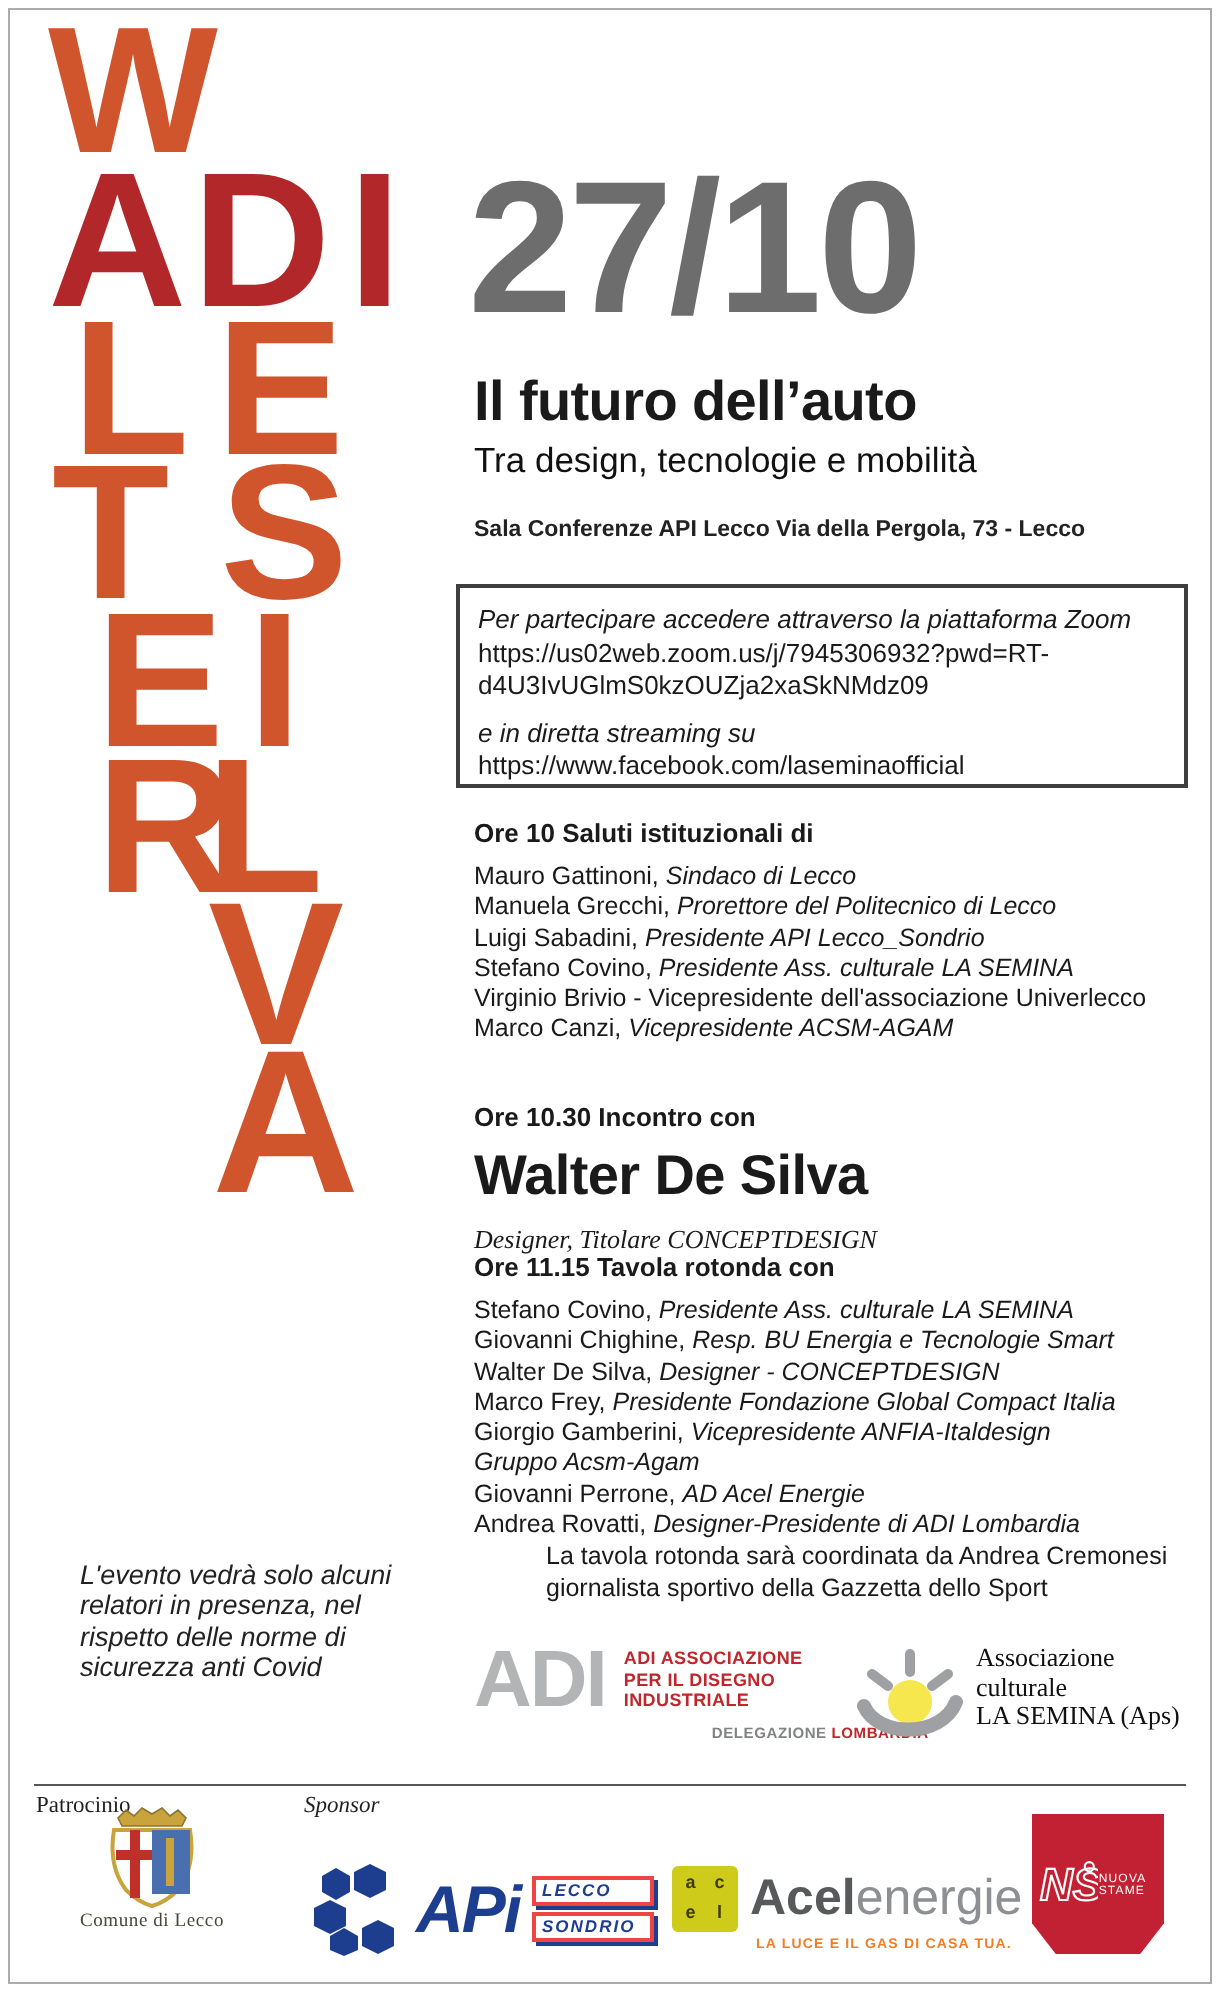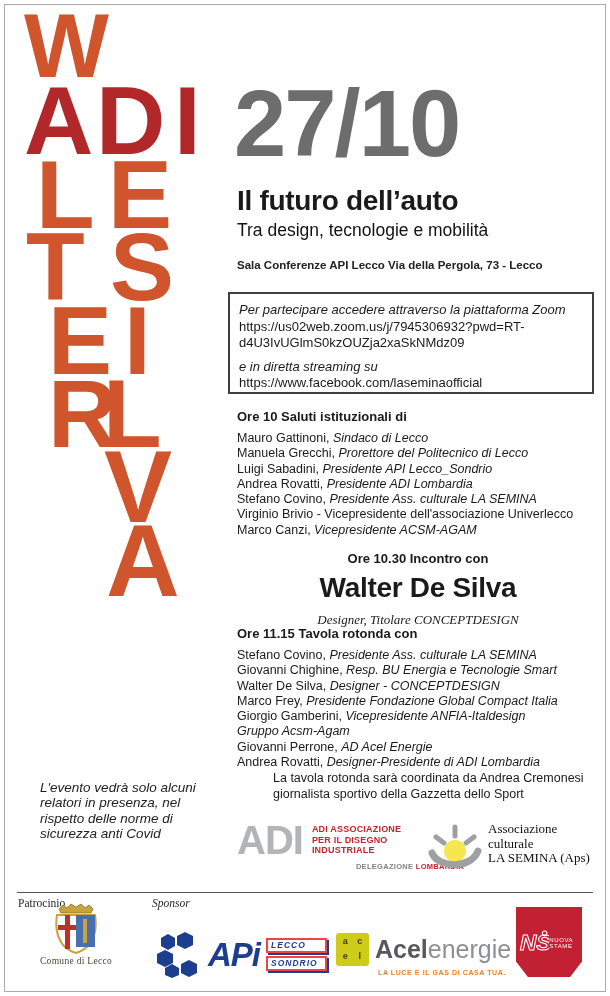--- a/index.html
+++ b/index.html
@@ -21,21 +21,21 @@
 
   
   #zoombox{left:228px;top:292px;width:366px;height:102px;border:2px solid #3f3f3f;
            box-sizing:border-box;padding:8px 9px;font-size:13px;line-height:16.5px;}
   #zoombox .p2{margin-top:7px;}
 
   
   .sec{left:237px;width:362px;font-size:12.5px;}
   .sec .head{font-weight:bold;font-size:13px;margin-bottom:7px;}
   .sline,.tline{line-height:15.3px;white-space:nowrap;}
-  #sec1{top:409px;} #sec2{top:551px;text-align:center;} #sec3{top:626px;}
+  #sec1{top:409px;} #sec2{top:551px;} #sec3{top:626px;}
   #featured-name{font-size:28px;font-weight:bold;letter-spacing:-0.3px;line-height:1.05;margin-top:2px;}
   #featured-role{font-size:13px;margin-top:10px;font-family:Liberation Serif, serif;}
   #coord{left:237px;top:771px;width:362px;font-size:12.5px;margin-left:36px;}
   #coord .tline{line-height:15.5px;}
   #covid{left:40px;top:768px;width:190px;font-size:13.5px;font-style:italic;line-height:16.2px;color:#222;margin-top:12px;}
 
   
   #adi-logo{left:237px;top:824px;display:flex;align-items:flex-start;}
   #adi-mark{font-size:40px;font-weight:bold;color:#b2b4b6;line-height:0.8;letter-spacing:-1px;}
   #adi-text{margin-left:9px;}
@@ -113,21 +113,20 @@
     <div class="it p2">e in diretta streaming su</div>
     <div>https://www.facebook.com/laseminaofficial</div>
   </div>
 
   <div class="abs sec" id="sec1">
     <div class="head">Ore 10 Saluti istituzionali di</div>
     <div>
         <div class="sline"><span>Mauro Gattinoni, </span><span class="it">Sindaco di Lecco</span></div>
         <div class="sline"><span>Manuela Grecchi, </span><span class="it">Prorettore del Politecnico di Lecco</span></div>
         <div class="sline"><span>Luigi Sabadini, </span><span class="it">Presidente API Lecco_Sondrio</span></div>
-        <div class="sline"><span>Andrea Rovatti, </span><span class="it">Presidente ADI Lombardia</span></div>
         <div class="sline"><span>Stefano Covino, </span><span class="it">Presidente Ass. culturale LA SEMINA</span></div>
         <div class="sline"><span>Virginio Brivio - Vicepresidente dell'associazione Univerlecco</span><span class="it"></span></div>
         <div class="sline"><span>Marco Canzi, </span><span class="it">Vicepresidente ACSM-AGAM</span></div>
       </div>
   </div>
 
   <div class="abs sec" id="sec2">
     <div class="head">Ore 10.30 Incontro con</div>
     <div id="featured-name">Walter De Silva</div>
     <div id="featured-role" class="it">Designer, Titolare CONCEPTDESIGN</div>

